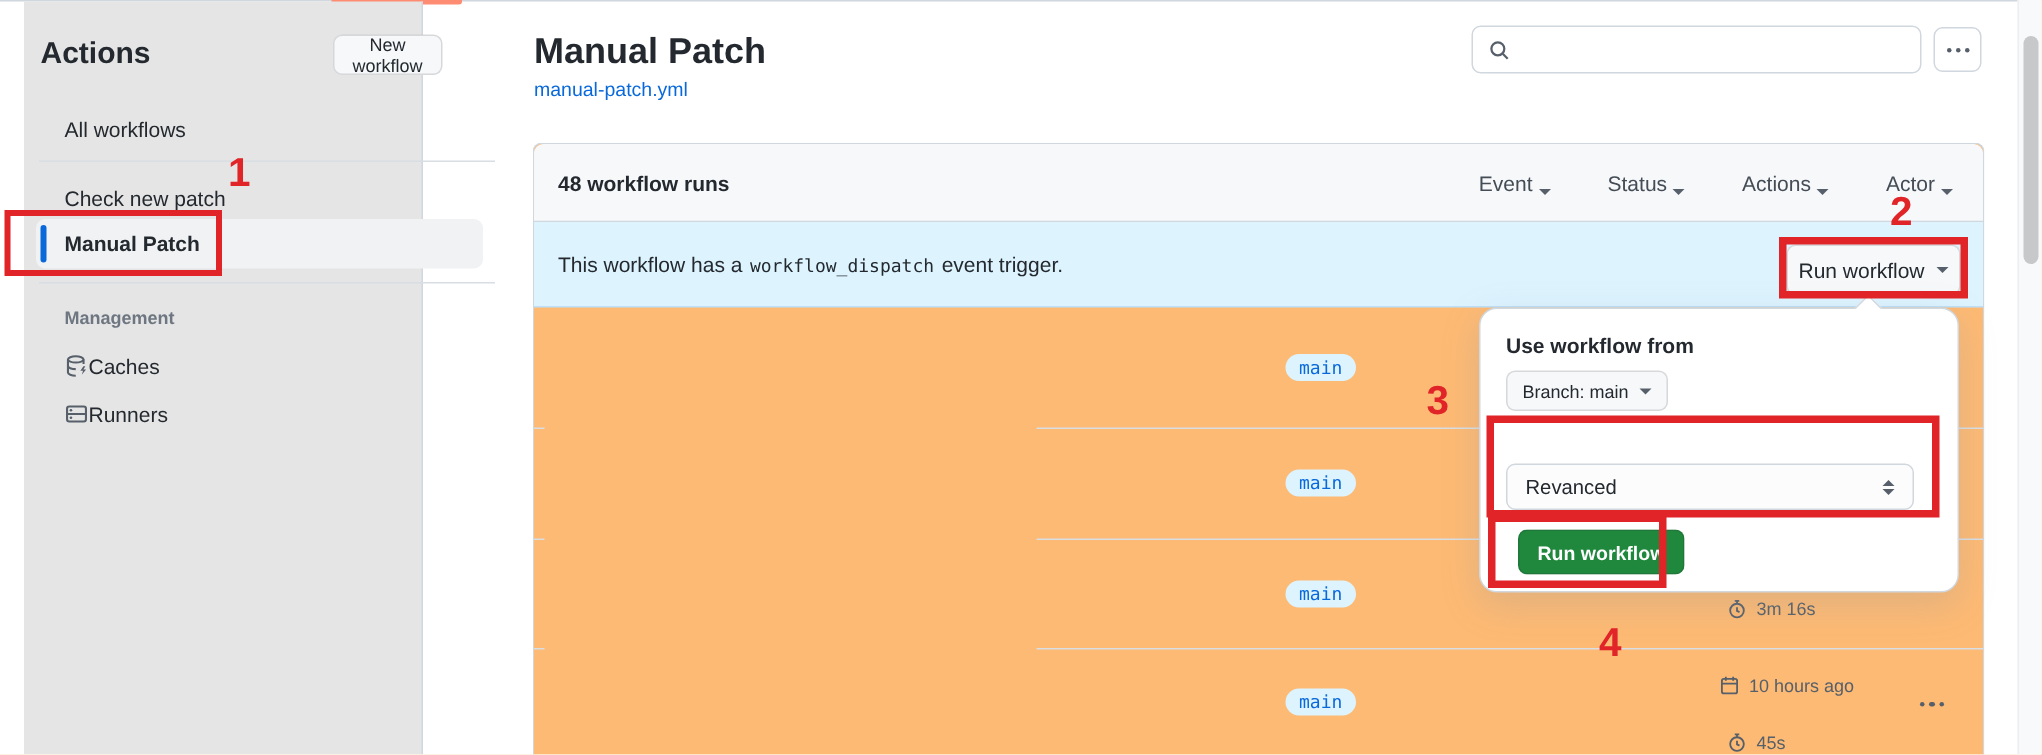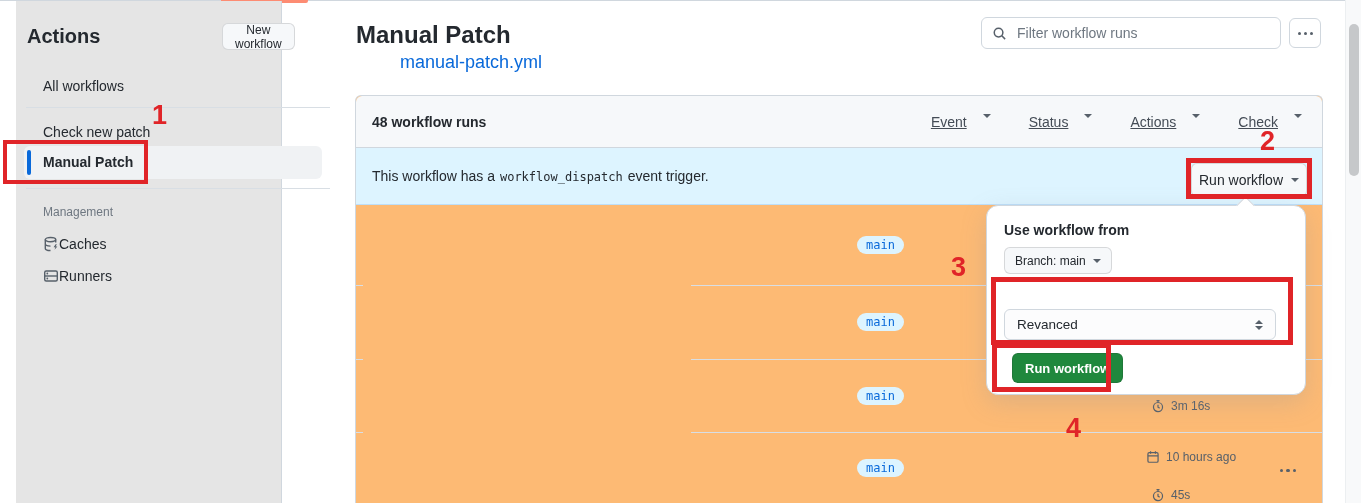--- a/index.html
+++ b/index.html
@@ -18,47 +18,47 @@
      background:#f6f8fa;border:1px solid rgba(31,35,40,.15);border-radius:6px;font-size:12px;font-weight:500;color:#24292f;cursor:pointer;}
   .side-link{font-size:14px;color:#24292f;cursor:pointer;}
   #all-workflows{left:27px;top:77px;}
   .side-divider{left:10px;width:304px;height:1px;background:#d8dee4;}
   #divider-1{top:106px;}
   #check-new-patch{left:27px;top:123px;}
   #selected-item-bg{left:8px;top:145px;width:298px;height:33px;background:#f0f2f4;border-radius:6px;cursor:pointer;}
   #selected-accent{left:11px;top:149px;width:4px;height:25px;background:#0969da;border-radius:2px;}
   #manual-patch-label{left:27px;top:153px;font-size:14px;font-weight:700;cursor:pointer;}
   #divider-2{top:187px;}
-  #management-header{left:27px;top:204px;font-size:12px;font-weight:400;color:#6e7781;}
+  #management-header{left:27px;top:204px;font-size:12px;font-weight:700;color:#6e7781;}
   .mgmt-item{display:flex;align-items:center;gap:0;font-size:14px;color:#24292f;cursor:pointer;}
   #caches-item{left:27px;top:235px;}
   #runners-item{left:27px;top:267px;}
 
   
   #main-title{left:356px;top:21px;font-size:24px;font-weight:600;}
-  #file-link{left:356px;top:52px;font-size:18px;color:#0969da;cursor:pointer;margin-left:44px;}
+  #file-link{left:356px;top:52px;font-size:13px;color:#0969da;cursor:pointer;}
   #search-box{left:981px;top:17px;width:300px;height:32px;border:1px solid #d0d7de;border-radius:6px;
      box-sizing:border-box;display:flex;align-items:center;padding:0 10px;background:#fff;}
   #search-box input{border:none;outline:none;flex:1;font-size:14px;margin-left:8px;background:transparent;
      font-family:"Liberation Sans","DejaVu Sans",sans-serif;color:#24292f;}
   #search-box input::placeholder{color:#6e7781;}
   .kebab-btn{width:32px;height:30px;border:1px solid #d0d7de;border-radius:6px;box-sizing:border-box;
      display:flex;align-items:center;justify-content:center;background:#fff;cursor:pointer;}
   #header-kebab{left:1289px;top:18px;}
   .dots{display:inline-flex;align-items:center;}
   .dots i{width:3px;height:3px;border-radius:50%;background:#57606a;display:inline-block;margin:0 1.5px;}
 
   
   #runs-card{left:355px;top:95px;width:968px;height:472px;border:1px solid #d0d7de;border-bottom:none;
      border-radius:6px 6px 0 0;box-sizing:border-box;background:#fdba74;}
   #card-header{position:absolute;left:0;top:0;right:0;height:52px;background:#f6f8fa;border-bottom:1px solid #d0d7de;
      border-radius:6px 6px 0 0;display:flex;align-items:center;padding:0 16px;box-sizing:border-box;}
   #runs-count{font-size:14px;font-weight:700;}
   #filters{margin-left:auto;display:flex;gap:38px;padding-right:4px;}
-  .filter{font-size:14px;color:#444c56;display:flex;align-items:flex-start;gap:16px;cursor:pointer;text-decoration:underline;}
+  .filter{font-size:14px;color:#444c56;display:flex;align-items:flex-end;gap:4px;cursor:pointer;}
   .caret{width:0;height:0;border-left:4px solid transparent;border-right:4px solid transparent;border-top:4px solid #57606a;display:inline-block;}
 
   #banner{position:absolute;left:0;top:52px;right:0;height:57px;background:#ddf4ff;border-bottom:1px solid rgba(9,105,218,.15);
      display:flex;align-items:center;padding:0 16px;box-sizing:border-box;}
   #banner-text{font-size:14px;color:#24292f;}
   #banner-text code{font-family:"DejaVu Sans Mono","Liberation Mono",monospace;font-size:12px;margin:0 5px;}
   #run-workflow-banner-btn{position:absolute;left:835px;top:15px;width:116px;height:34px;background:#f6f8fa;
      border:1px solid rgba(31,35,40,.15);border-radius:6px;display:flex;align-items:center;justify-content:center;gap:8px;
      font-size:14px;font-weight:500;color:#24292f;cursor:pointer;box-sizing:border-box;}
 
@@ -168,21 +168,20 @@
   <div class="abs" id="main-title">Manual Patch</div>
   <a class="abs" id="file-link">manual-patch.yml</a>
 
   <div class="abs" id="search-box">
     <span>
       <svg viewBox="0 0 16 16" width="15" height="15" fill="none" stroke="#57606a" stroke-width="1.6">
         <circle cx="7" cy="7" r="4.6"></circle>
           <path d="M10.5 10.5L14 14"></path>
       </svg>
     </span>
-    <input placeholder="Filter workflow runs" style="">
   </div>
   <button class="abs kebab-btn" id="header-kebab">
     <span class="dots">
         <i></i>
         <i></i>
         <i></i>
       </span>
   </button>
 
   <div class="abs" id="runs-card">
@@ -195,21 +194,21 @@
           </span>
         <span class="filter">
             <span>Status</span>
             <span class="caret"></span>
           </span>
         <span class="filter">
             <span>Actions</span>
             <span class="caret"></span>
           </span>
         <span class="filter">
-            <span>Check</span>
+            <span>Actor</span>
             <span class="caret"></span>
           </span>
       </div>
     </div>
 
     <div id="banner">
       <span id="banner-text"><span>This workflow has a</span><code>workflow_dispatch</code><span>event trigger.</span></span>
       <button id="run-workflow-banner-btn">
         <span>Run workflow</span>
         <span class="caret"></span>

